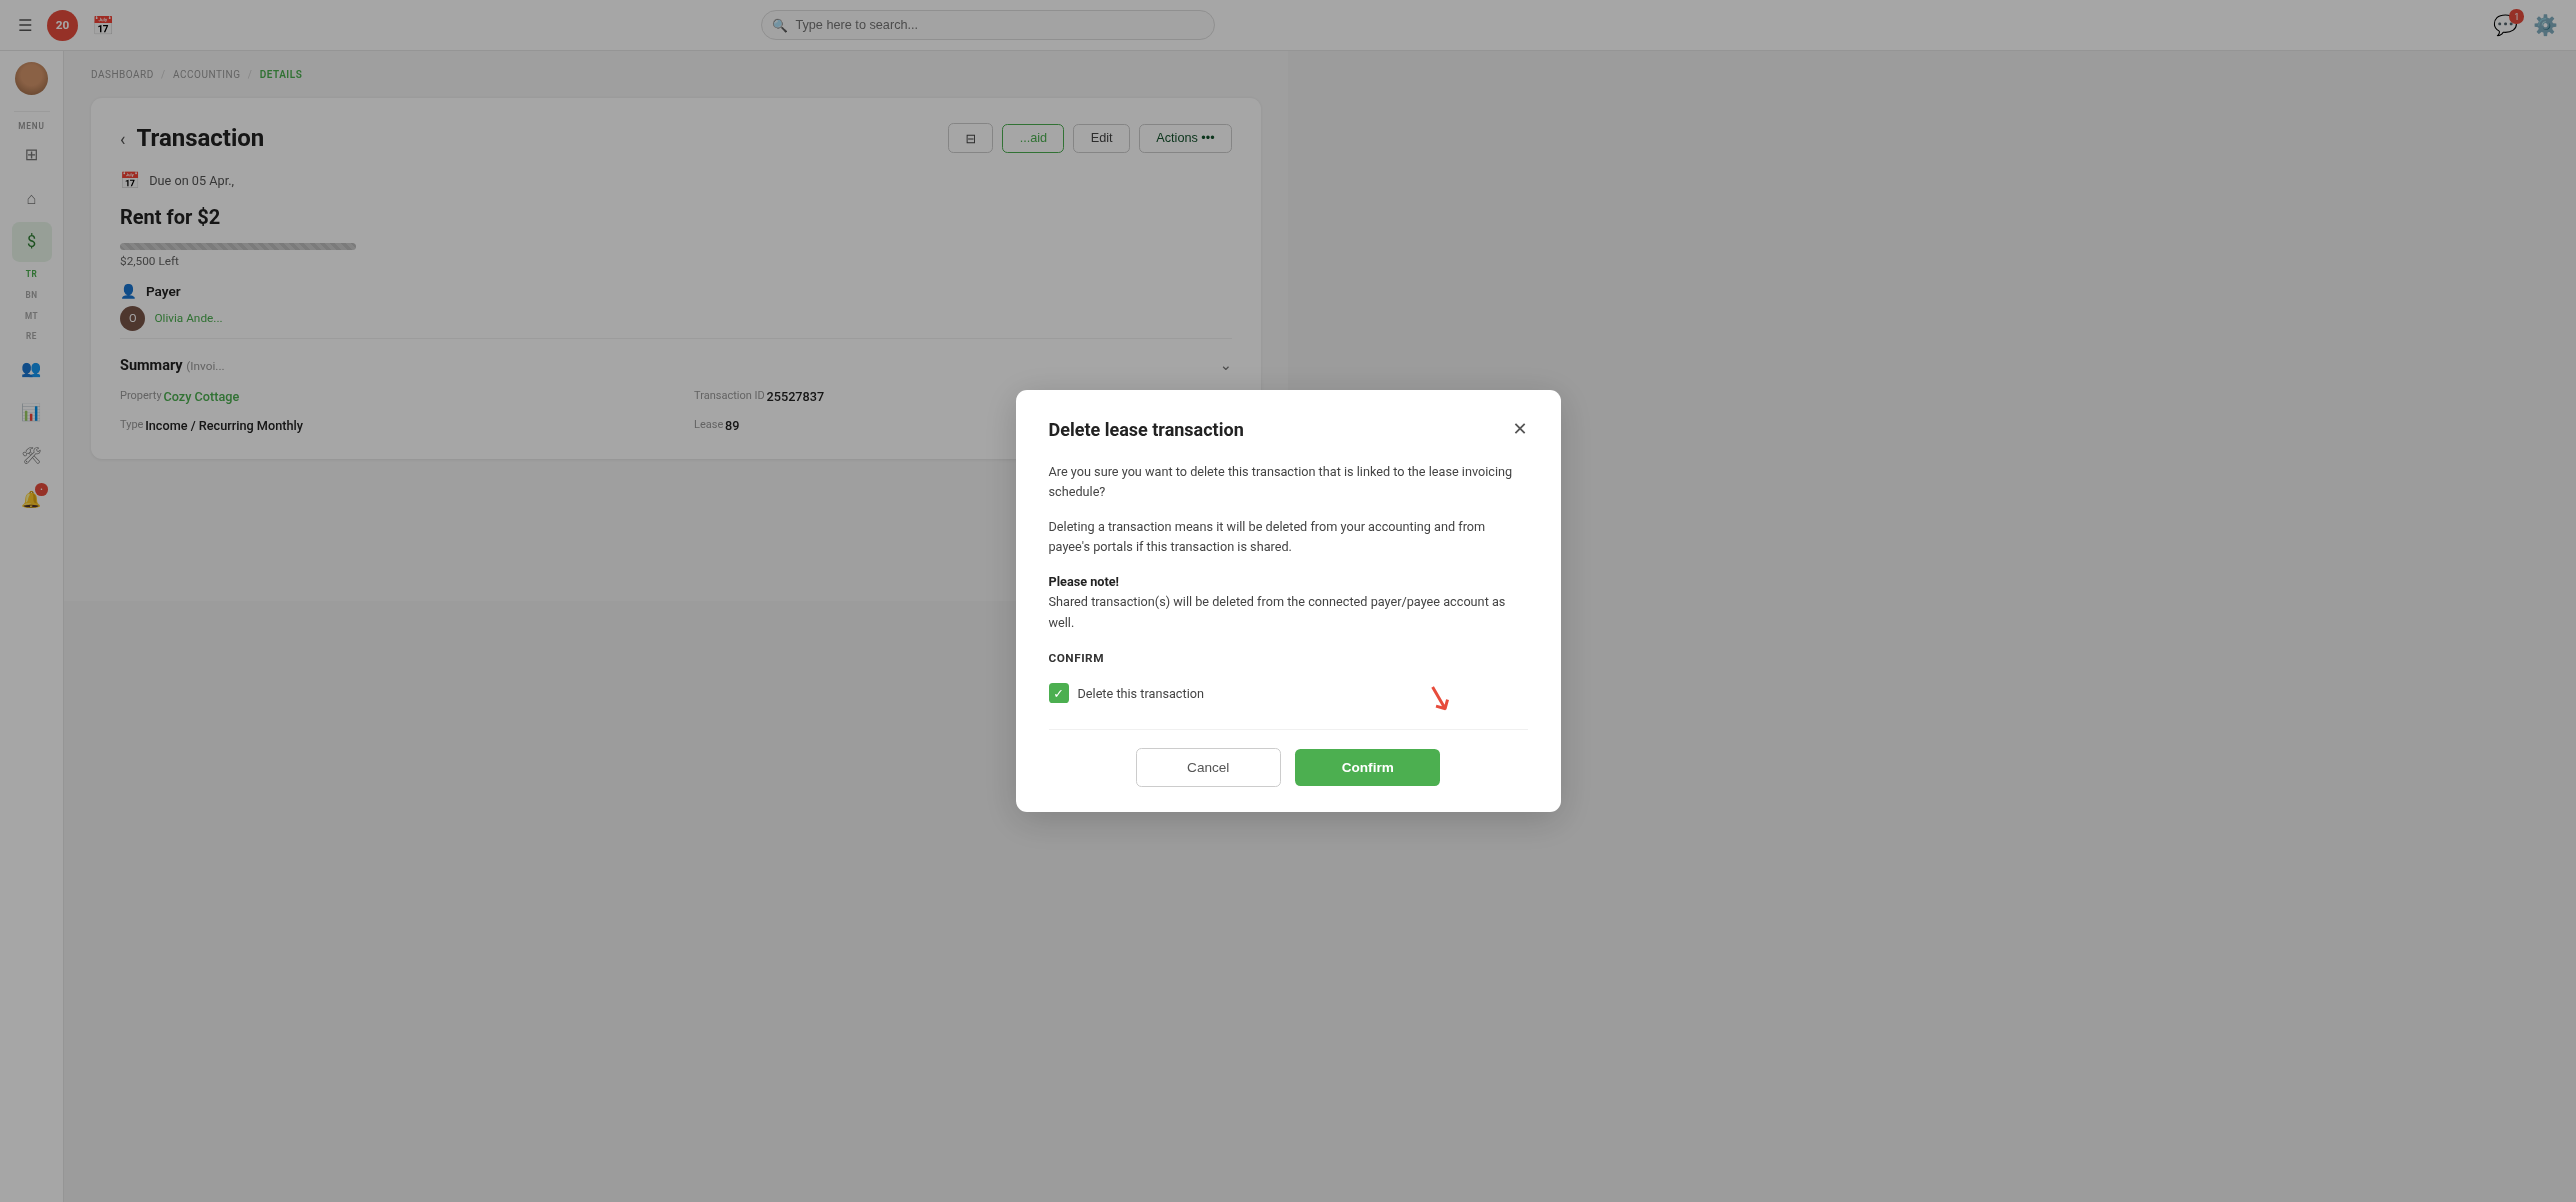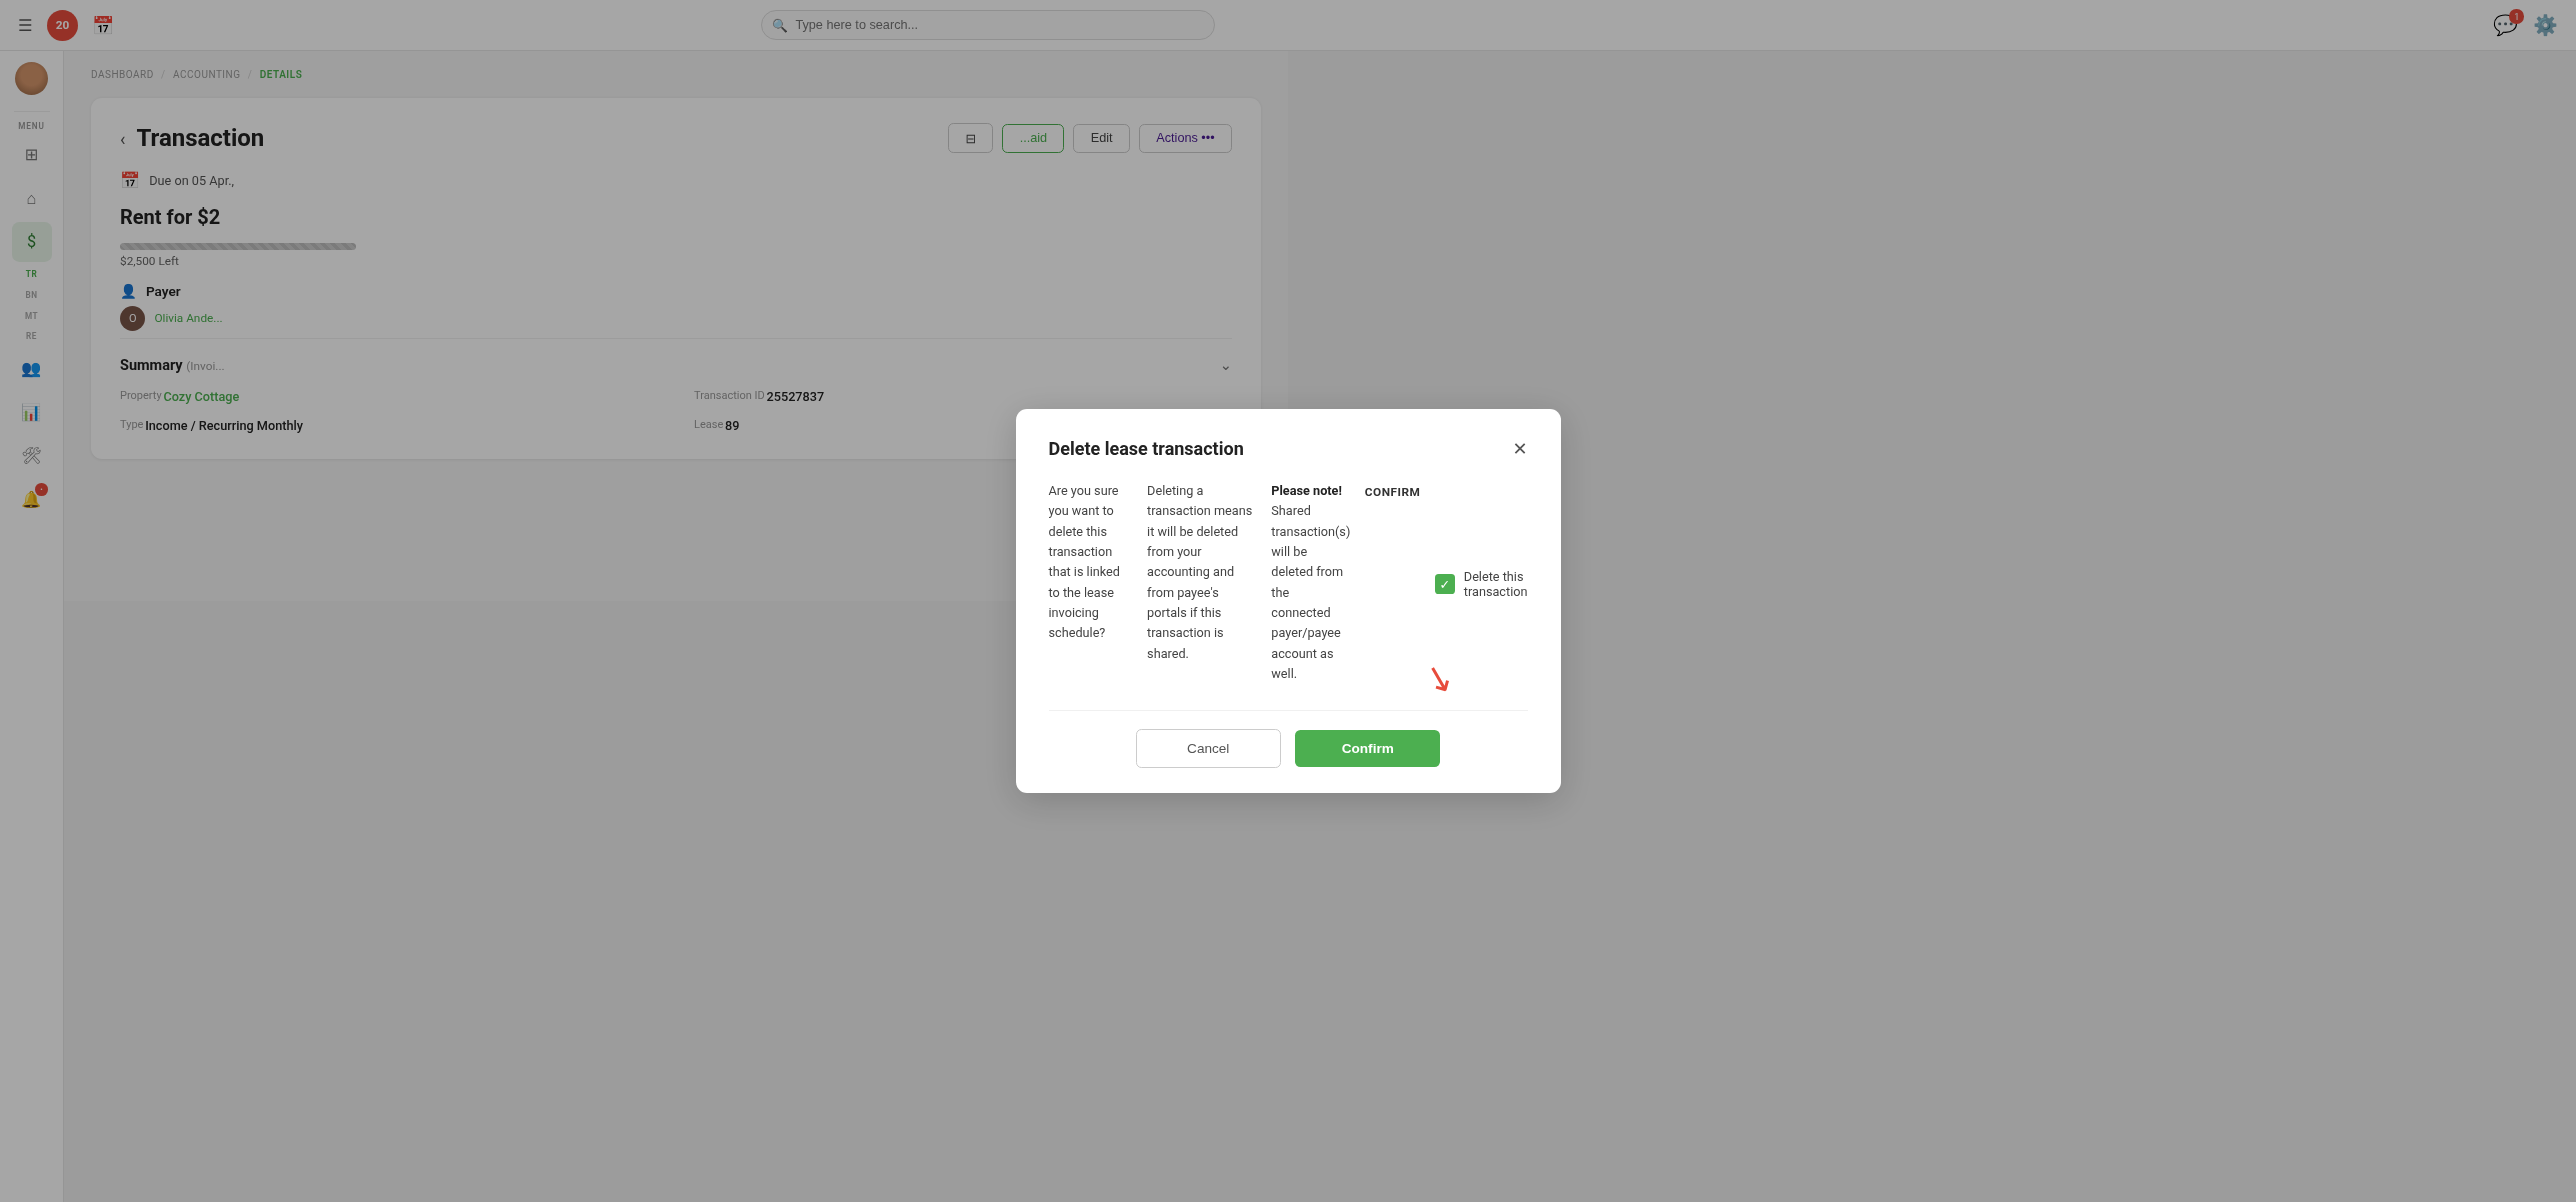--- a/index.html
+++ b/index.html
@@ -206,21 +206,21 @@
       cursor: pointer;
       color: #4caf50;
     }
     .btn-actions {
       border: 1.4px solid #ccc;
       background: #fff;
       padding: 6.4px 16.3px;
       border-radius: 5.4px;
       font-size: 12.7px;
       cursor: pointer;
-      color: #4c1d95;
+      color: #14532d;
       display: flex; align-items: center; gap: 5.4px;
     }
 
     
     .transaction-body { display: flex; flex-direction: column; gap: 14.5px; }
     .due-row {
       display: flex; align-items: center; gap: 9px;
       font-size: 12.7px; color: #555;
     }
     .due-icon { font-size: 16.3px; color: #777; }
@@ -312,21 +312,21 @@
       text-align: right;
     }
     .modal-close {
       font-size: 18px;
       color: #555;
       cursor: pointer;
       border: none;
       background: none;
       line-height: 1;
     }
-    .modal-body { display: flex; flex-direction: row; gap: 14.5px; }
+    .modal-body { display: flex; flex-direction: column; gap: 14.5px; }
     .modal-text { font-size: 12.7px; color: #444; line-height: 1.6; }
     .modal-note { font-size: 12.7px; color: #444; line-height: 1.6; }
     .modal-note strong { color: #222; }
     .modal-confirm-label {
       font-size: 11.8px;
       font-weight: 700;
       color: #333;
       letter-spacing: 0.5px;
       margin-top: 3.6px;
     }

